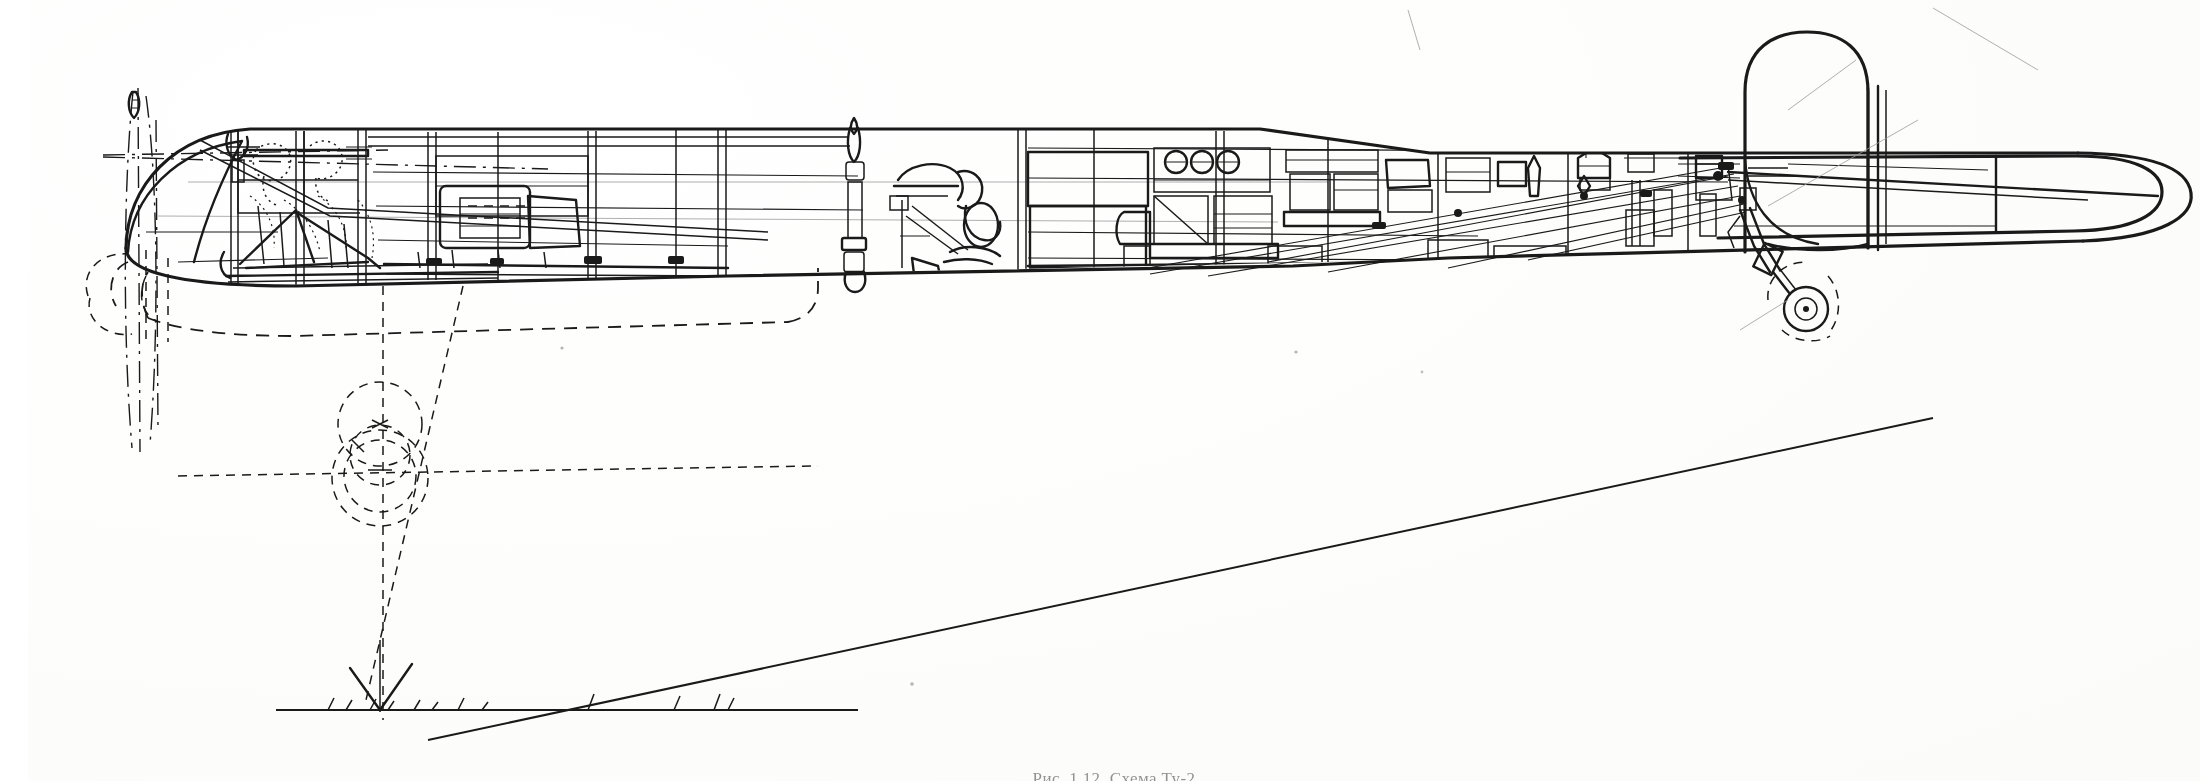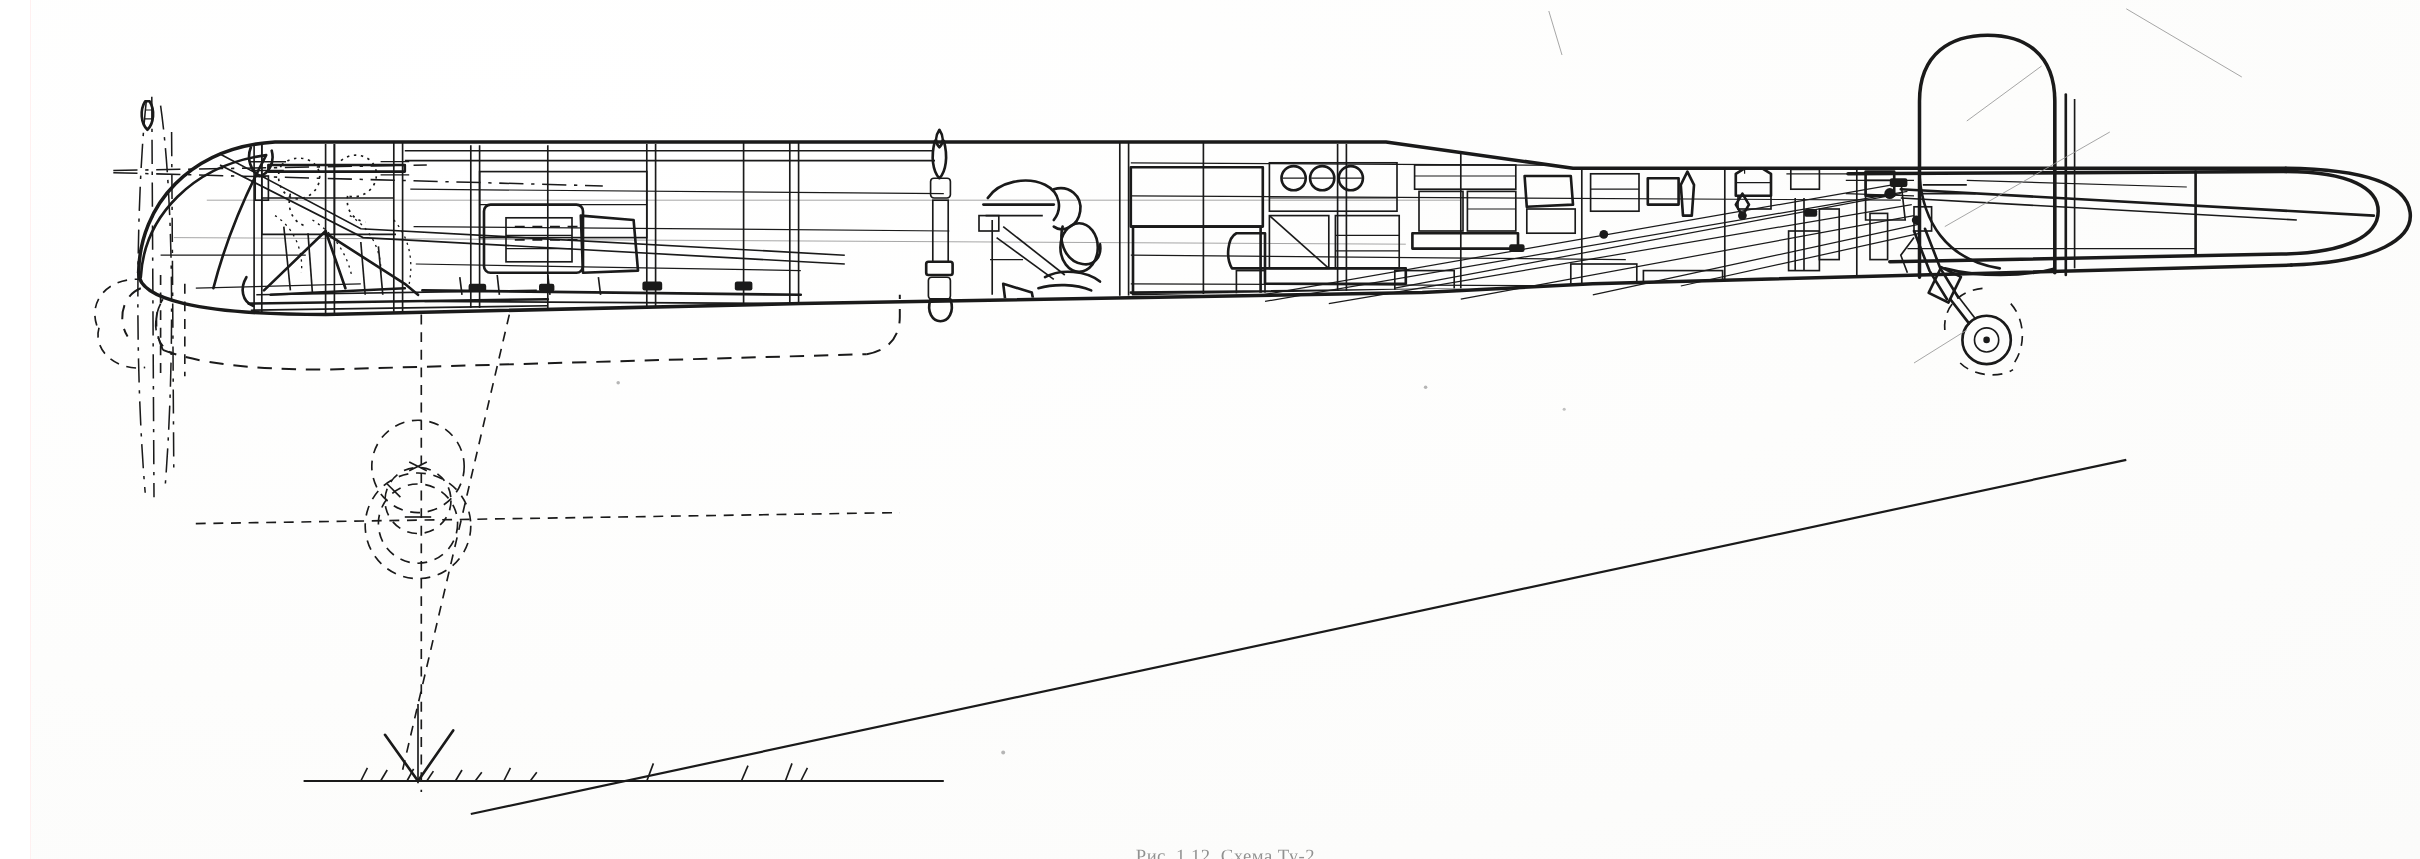--- a/index.html
+++ b/index.html
@@ -4,21 +4,21 @@
 <title>Aircraft Cutaway Side View</title>
 <style>
   html,body{margin:0;padding:0;background:#ffffff;}
   body{
     width:2200px;height:781px;overflow:hidden;
     font-family:"Liberation Serif", serif;
     position:relative;
   }
   #sheet{
     position:absolute;inset:0;
-    background:#fca5a5;
+    background:#eab308;
     margin-left:28px;
   }
   
   #paper-tone{
     position:absolute;inset:0;
     background:
       radial-gradient(ellipse at 20% 15%, #ffffff 0%, #fdfdfc 55%, #fbfbfa 100%);
     pointer-events:none;
   }
   #drawing{position:absolute;left:0;top:0;width:2200px;height:781px;}

